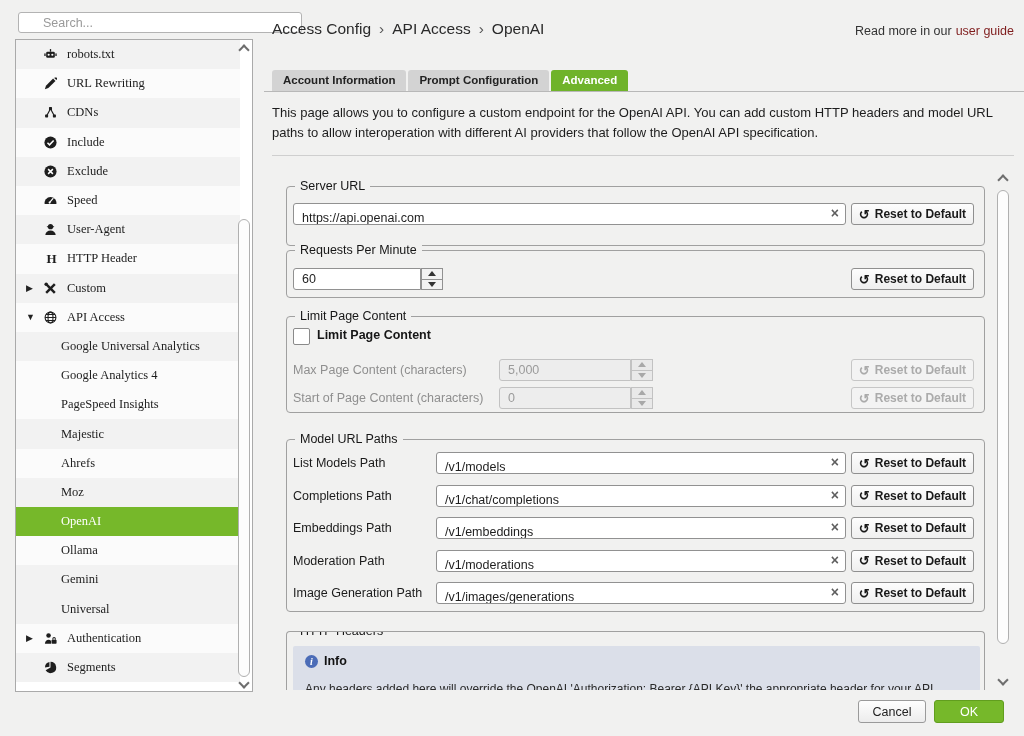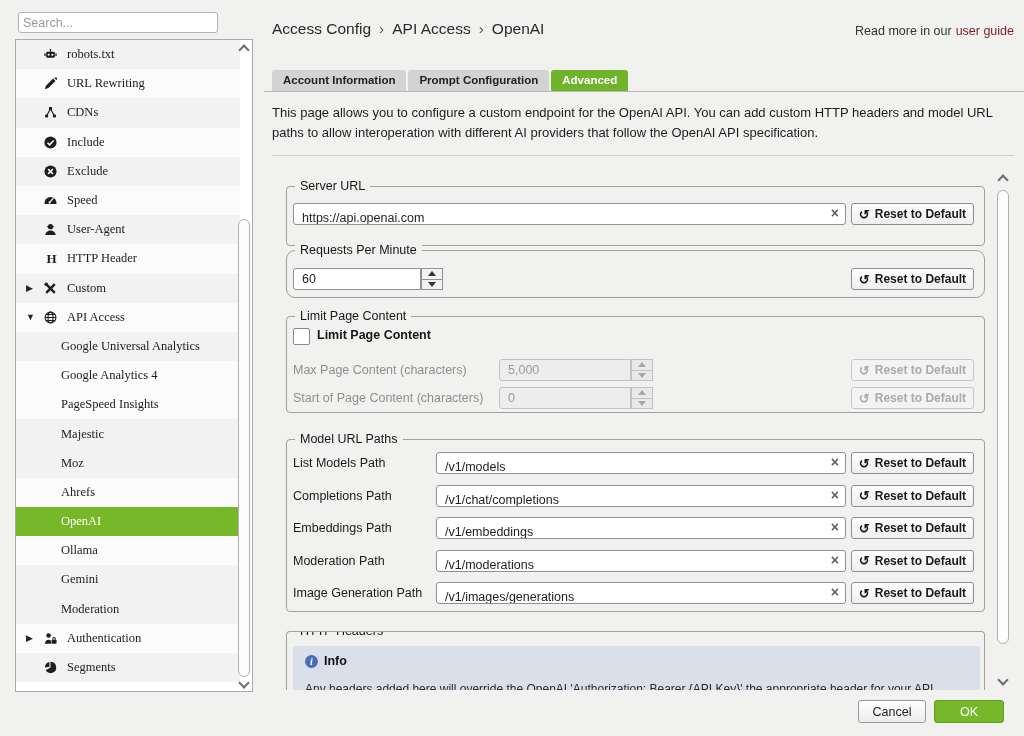--- a/index.html
+++ b/index.html
@@ -1,21 +1,21 @@
 <!DOCTYPE html>
 <html><head>
 <meta charset="utf-8">
 <style>
   html,body{margin:0;padding:0;background:#f1f1f0;font-family:"Liberation Sans",sans-serif;}
   #app{position:relative;width:1024px;height:736px;background:#f1f1f0;overflow:hidden;}
 
   
-  #search{position:absolute;left:18px;top:12px;width:200px;height:21px;border:1px solid #b3b3b3;
+  #search{position:absolute;left:18px;top:12px;width:284px;height:21px;border:1px solid #b3b3b3;
     border-radius:3px;background:#fff;font:12.5px "Liberation Sans",sans-serif;color:#222;
-    padding:0 4px;box-sizing:border-box;outline:none;}
+    padding:0 24px;box-sizing:border-box;outline:none;}
   #search::placeholder{color:#9a9a9a;}
 
   
   #sidebar{position:absolute;left:15px;top:39px;width:238px;height:653px;background:#fff;
     border:1px solid #aaa;box-sizing:border-box;overflow:hidden;font-family:Liberation Serif, serif;}
   .srow{display:flex;align-items:center;height:29.2px;padding-left:10px;font-size:12.5px;color:#1c1c1c;
     background:#fbfbfb;cursor:default;box-sizing:border-box;width:224px;}
   .srow.alt{background:#f2f2f2;}
   .srow.sel{background:#76b82a;color:#fff;}
   .tri{width:18px;flex:0 0 18px;font-size:9px;color:#222;}
@@ -51,21 +51,21 @@
   .tab.active{background:#6fb32a;color:#fff;}
   #tabline{position:absolute;left:264px;right:0;top:91px;height:1px;background:#b8b8b8;}
 
   #description{position:absolute;left:272px;top:103px;width:742px;font-size:13px;line-height:1.55;color:#1d1d1d;}
   #divider2{position:absolute;left:272px;right:10px;top:155px;height:1px;background:#cfcfcf;}
 
   
   .fset{position:absolute;left:286px;width:699px;border:1px solid #a0a0a0;border-radius:4px;box-sizing:border-box;}
   .legend{position:absolute;top:-8px;left:8px;background:#f1f1f0;padding:0 5px;font-size:12.5px;color:#161616;white-space:nowrap;}
   #fs-server{top:186px;height:60px;}
-  #fs-rpm{top:250px;height:48px;border-radius:9px;}
+  #fs-rpm{top:250px;height:48px;}
   #fs-limit{top:316px;height:97px;}
   #fs-paths{top:439px;height:173px;}
   #fs-headers{top:631px;height:59px;border-bottom:none;border-radius:4px 4px 0 0;overflow:hidden;}
 
   .twrap{position:absolute;height:22px;}
   .twrap input{width:100%;height:22px;border:1px solid #919191;border-radius:3px;background:#fff;
     font:12.5px "Liberation Sans",sans-serif;color:#1e1e1e;padding:8px 24px 0 8px;box-sizing:border-box;outline:none;}
   .clear{position:absolute;right:7px;top:2px;font-size:14px;font-weight:bold;color:#5f5f5f;cursor:pointer;line-height:17px;}
 
   .reset{position:absolute;right:10px;width:123px;height:22px;border:1px solid #8f8f8f;border-radius:3px;
@@ -228,37 +228,37 @@
         </div>
         <div class="srow child">
           <span class="slab">Google Analytics 4</span>
         </div>
         <div class="srow child">
           <span class="slab">PageSpeed Insights</span>
         </div>
         <div class="srow alt child">
           <span class="slab">Majestic</span>
         </div>
+        <div class="srow child">
+          <span class="slab">Ahrefs</span>
+        </div>
         <div class="srow alt child">
           <span class="slab">Moz</span>
         </div>
-        <div class="srow child">
-          <span class="slab">Ahrefs</span>
-        </div>
         <div class="srow sel child">
           <span class="slab">OpenAI</span>
         </div>
         <div class="srow child">
           <span class="slab">Ollama</span>
         </div>
         <div class="srow alt child">
           <span class="slab">Gemini</span>
         </div>
         <div class="srow alt child">
-          <span class="slab">Moderation</span>
+          <span class="slab">Universal</span>
         </div>
         <div class="srow">
           <span class="tri">▶</span>
           <span class="ico">
             <svg viewBox="0 0 12 12" fill="currentColor">
               <circle cx="4.2" cy="3.2" r="2.1"></circle>
               <path d="M0.8 10.8c.2-2.2 1.7-3.6 3.4-3.6 1 0 1.8.4 2.4 1v2.6z"></path>
               <rect x="7" y="7.2" width="4.6" height="3.6" rx=".6"></rect>
               <path d="M8.2 7.2v-1a1.1 1.1 0 0 1 2.2 0v1" fill="none" stroke="currentColor" stroke-width="1"></path>
             </svg>

